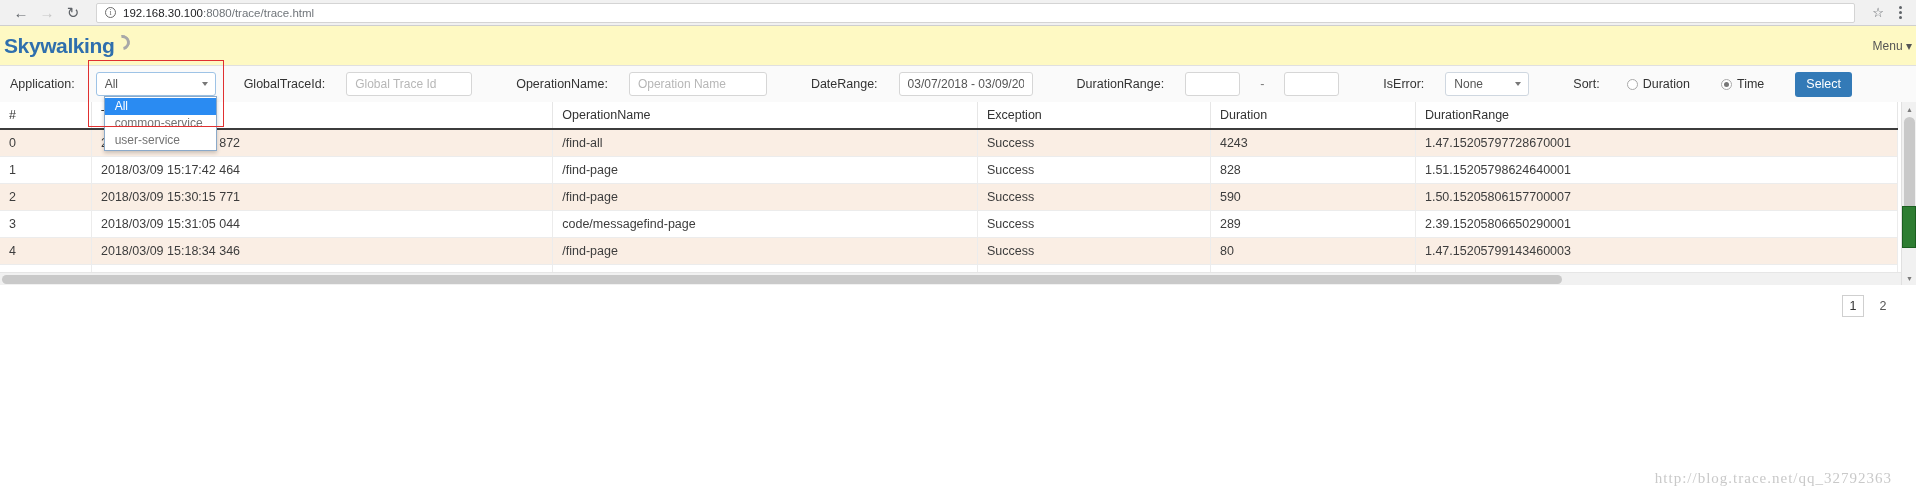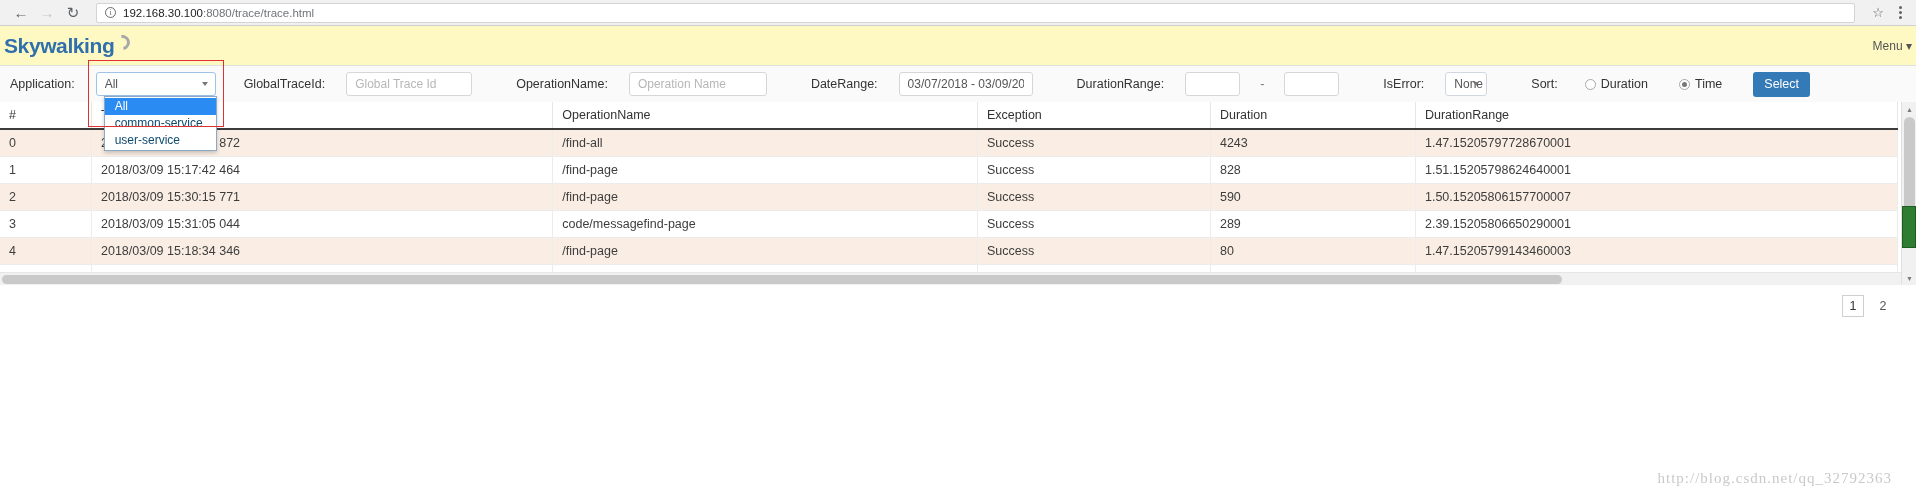--- a/index.html
+++ b/index.html
@@ -159,21 +159,21 @@
     top: 24px; left: 8px;
     width: 113px;
     background: #fff;
     border: 1px solid #8aa9c9;
     box-shadow: 0 2px 4px rgba(0,0,0,.2);
     z-index: 55;
     padding: 1px 0;
   }
   #app-dropdown .opt {
     font-size: 12px;
-    color: #0c4a6e;
+    color: #737373;
     padding: 1px 8px 1px 10px;
     line-height: 15px;
     white-space: nowrap;
   }
   #app-dropdown .opt.selected { background: #2a8bf2; color: #fff; }
 
   input.f-input {
     height: 24px;
     border: 1px solid #d6d6d6;
     border-radius: 3px;
@@ -389,21 +389,21 @@
   <input id="daterange-input" class="f-input" type="text" value="03/07/2018 - 03/09/2018" style="">
 
   <div class="f-gap"></div>
   <span class="f-label">DurationRange:</span>
   <input class="f-input dur-input" type="text" value="" style="">
   <span class="dash">-</span>
   <input class="f-input dur-input" type="text" value="" style="">
 
   <div class="f-gap"></div>
   <span class="f-label">IsError:</span>
-  <div class="fake-select" style="width:42px;">
+  <div class="fake-select" style="width:84px;">
     <span>None</span>
     <span class="caret"></span>
   </div>
 
   <div class="f-gap"></div>
   <span class="f-label">Sort:</span>
   <div class="radio-wrap">
     <span class="radio"></span>
     <span class="radio-label">Duration</span>
   </div>
@@ -488,13 +488,13 @@
     <div class="thumb"></div>
   </div>
 </div>
 
 <div id="pager">
   <div class="page active">1</div>
   <div class="page">2</div>
 </div>
 
 <div id="side-widget"></div>
-<div id="watermark">http://blog.csdn.net/qq_32792363</div>
+<div id="watermark">http://blog.trace.net/qq_32792363</div>
 
 </body></html>

